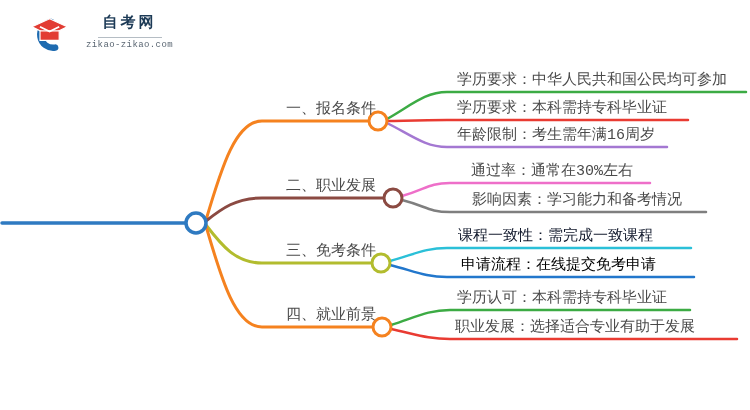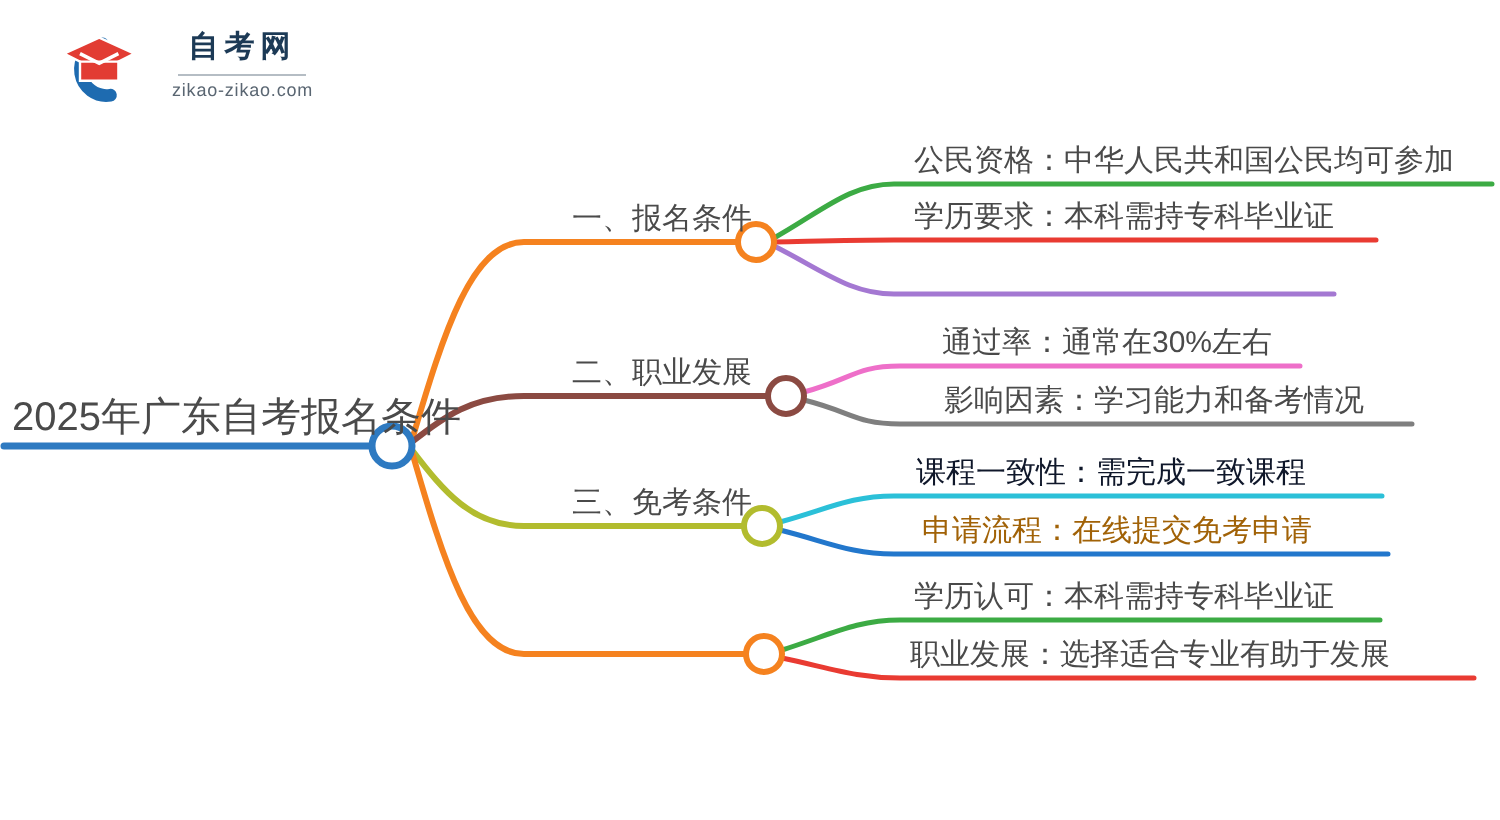--- a/index.html
+++ b/index.html
@@ -1,18 +1,18 @@
 <!DOCTYPE html>
 <html><head>
 <meta charset="utf-8">
 <style>
   html,body{margin:0;padding:0;background:#fff;}
   .canvas{
     position:relative;width:750px;height:410px;background:#ffffff;overflow:hidden;
-    font-family:Liberation Sans, sans-serif;
+    font-family:Liberation Mono, monospace;
   }
   
   .logo{position:absolute;left:28px;top:14px;display:flex;align-items:flex-start;}
   .logo-icon{width:40px;height:40px;display:block;}
   .logo-text{margin-left:18px;display:flex;flex-direction:column;align-items:center;}
   .logo-name{font-size:15px;font-weight:bold;color:#1c3a56;letter-spacing:3px;line-height:20px;white-space:nowrap;}
   .logo-divider{width:64px;height:1px;background:#b5bdc4;margin:3px 0 2px 0;}
   .logo-url{font-size:9px;color:#5a6672;letter-spacing:0.4px;white-space:nowrap;}
   
   #mindmap-svg{position:absolute;left:0;top:0;}
@@ -56,26 +56,27 @@
       <path d="M 390 261 C 414 254.5, 425 248, 447 248 H 691" fill="none" stroke="#2bc0d8" stroke-width="2.5" stroke-linecap="round"></path>
       <path d="M 390 265 C 414 271, 425 277, 447 277 H 694" fill="none" stroke="#2277cc" stroke-width="2.5" stroke-linecap="round"></path>
       <circle cx="381" cy="263" r="9" fill="#ffffff" stroke="#b2bc2e" stroke-width="3"></circle>
       <path d="M 206 226 C 222 281.55, 236 327, 262 327 H 373" fill="none" stroke="#f5821f" stroke-width="3" stroke-linecap="round"></path>
       <path d="M 391 325 C 415 317.5, 428 310, 450 310 H 690" fill="none" stroke="#3cab44" stroke-width="2.5" stroke-linecap="round"></path>
       <path d="M 391 329 C 415 334, 428 339, 450 339 H 737" fill="none" stroke="#e93b32" stroke-width="2.5" stroke-linecap="round"></path>
       <circle cx="382" cy="327" r="9" fill="#ffffff" stroke="#f5821f" stroke-width="3"></circle>
       <circle cx="196" cy="223" r="10" fill="#ffffff" stroke="#2e7ac1" stroke-width="3.5"></circle>
     </svg>
 
-  <div class="node-label root-label" id="root-label" style="left: 6px; top: 198px; color: rgb(74, 74, 74);">2025年广东自考报名条件</div>
 
-<div class="node-label leaf-label" style="left: 457px; top: 72px; color: rgb(74, 74, 74);">公民资格：中华人民共和国公民均可参加</div>
+<div class="node-label leaf-label" style="left: 457px; top: 72px; color: rgb(74, 74, 74);">学历要求：中华人民共和国公民均可参加</div>
     <div class="node-label leaf-label" style="left: 457px; top: 100px; color: rgb(74, 74, 74);">学历要求：本科需持专科毕业证</div>
+    <div class="node-label leaf-label" style="left: 457px; top: 127px; color: rgb(74, 74, 74);">年龄限制：考生需年满16周岁</div>
     <div class="node-label branch-label" style="left: 286px; top: 101px; color: rgb(74, 74, 74);">一、报名条件</div>
     <div class="node-label leaf-label" style="left: 471px; top: 163px; color: rgb(74, 74, 74); text-align: right;">通过率：通常在30%左右</div>
     <div class="node-label leaf-label" style="left: 472px; top: 192px; color: rgb(74, 74, 74);">影响因素：学习能力和备考情况</div>
     <div class="node-label branch-label" style="left: 286px; top: 178px; color: rgb(74, 74, 74);">二、职业发展</div>
     <div class="node-label leaf-label" style="left: 458px; top: 228px; color: #0f172a;">课程一致性：需完成一致课程</div>
-    <div class="node-label leaf-label" style="left: 461px; top: 257px; color: #a16207;">申请流程：在线提交免考申请</div>
+    <div class="node-label leaf-label" style="left: 461px; top: 257px; color: #000000;">申请流程：在线提交免考申请</div>
     <div class="node-label branch-label" style="left: 286px; top: 243px; color: rgb(74, 74, 74);">三、免考条件</div>
     <div class="node-label leaf-label" style="left: 457px; top: 290px; color: rgb(74, 74, 74);">学历认可：本科需持专科毕业证</div>
     <div class="node-label leaf-label" style="left: 455px; top: 319px; color: rgb(74, 74, 74);">职业发展：选择适合专业有助于发展</div>
+    <div class="node-label branch-label" style="left: 286px; top: 307px; color: rgb(74, 74, 74);">四、就业前景</div>
   </div>
 
 </body></html>

